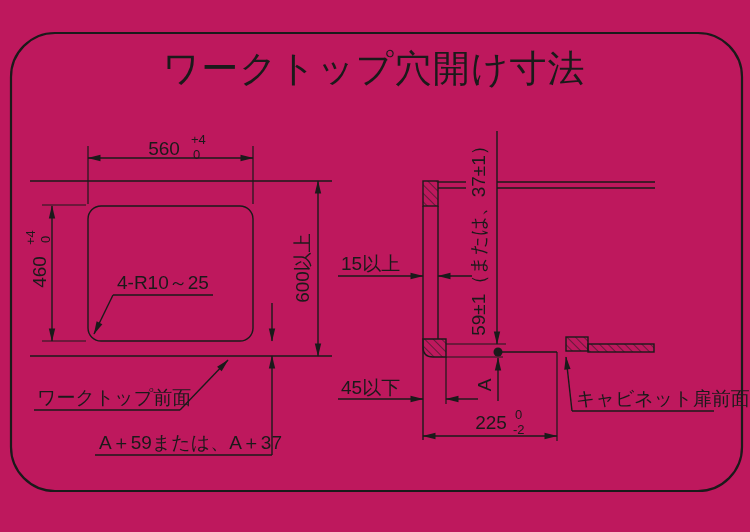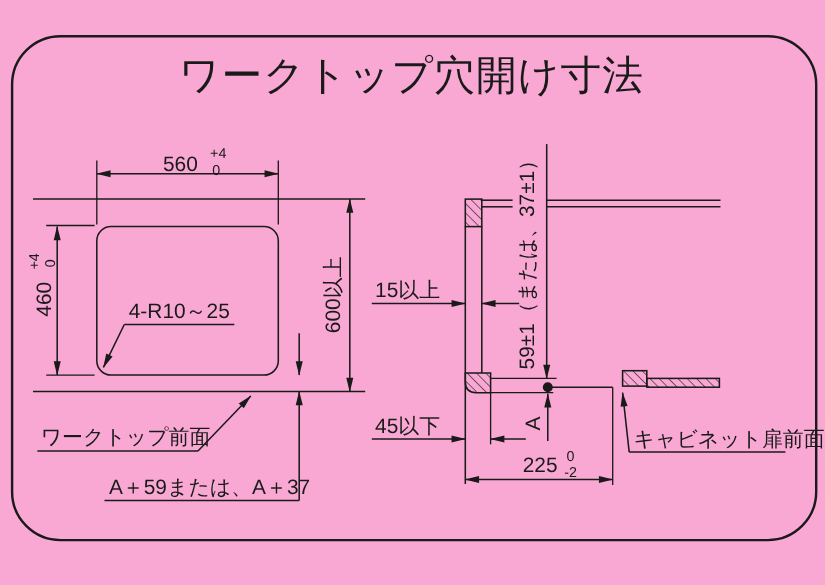--- a/index.html
+++ b/index.html
@@ -1,16 +1,16 @@
 <!DOCTYPE html>
 <html><head>
 <meta charset="utf-8">
 <style>
   html,body{margin:0;padding:0;background:#fff;}
-  .page{position:relative;width:750px;height:532px;background:#f9a8d4;overflow:hidden;
+  .page{position:relative;width:750px;height:532px;background:#be185d;overflow:hidden;
         font-family:"Liberation Sans","DejaVu Sans",sans-serif;}
   svg{display:block;}
   text{fill:#1a1a1a;font-family:"Liberation Sans","DejaVu Sans",sans-serif;}
   .title{font-size:37px;letter-spacing:1px;}
   .dim{font-size:19px;}
   .tol{font-size:13px;}
   .ln{stroke:#1a1a1a;stroke-width:1.4;fill:none;}
   .thin{stroke:#1a1a1a;stroke-width:1.2;fill:none;}
   .frame{stroke:#1a1a1a;stroke-width:2.2;fill:none;}
   .hatched{fill:url(#hatch);stroke:#1a1a1a;stroke-width:1.4;}

